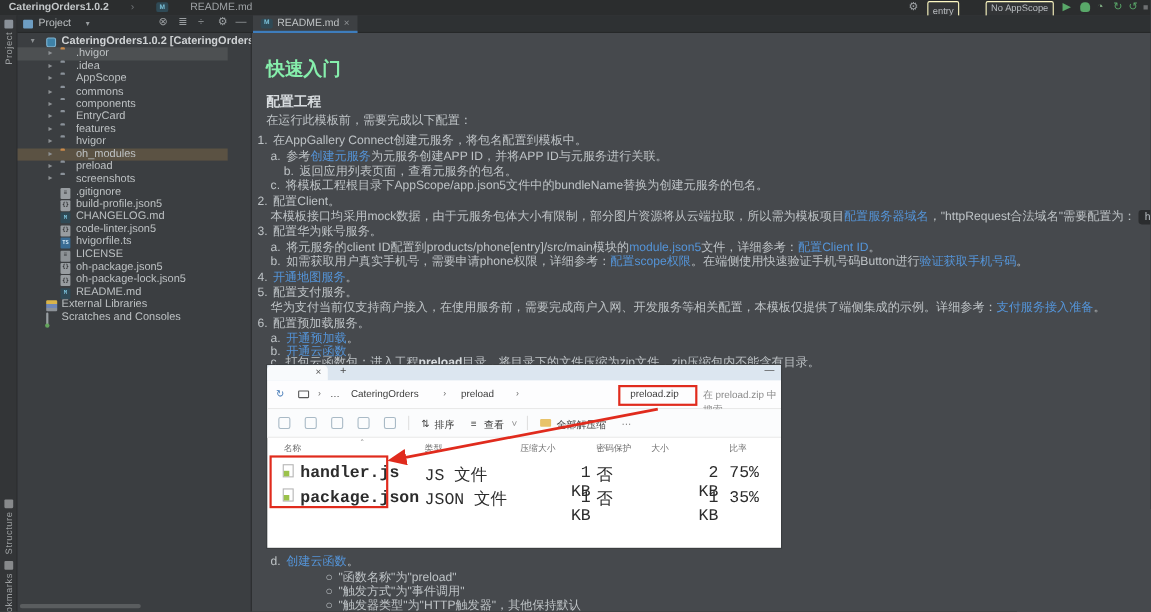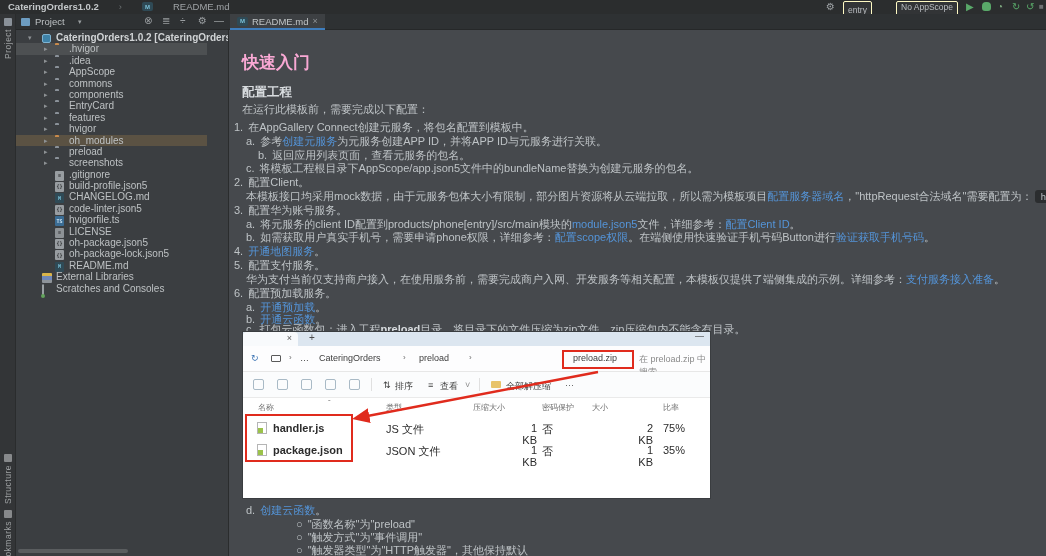--- a/index.html
+++ b/index.html
@@ -61,21 +61,21 @@
   .root-name { font-weight:bold; color:#d0d3d5; }
   .root-path { color:#8a8e91; }
   #panel-hscroll { position:absolute; left:2px; top:519px; width:110px; height:4px; background:#5a5d5f; border-radius:2px; }
 
   
   #vdivider { position:absolute; left:228px; top:30px; width:1px; height:526px; background:#2a2c2d; }
 
   
   #preview { position:absolute; left:229px; top:30px; width:817px; height:526px; background:#46494d; overflow:hidden; }
   .line { position:absolute; font-size:11px; color:#bec3c6; white-space:nowrap; }
-  .h1 { font-size:17px; font-weight:bold; color:#f9a8d4; }
+  .h1 { font-size:17px; font-weight:bold; color:#86efac; }
   .h2 { font-size:12.5px; font-weight:bold; color:#d8dcdf; }
   .num { display:inline-block; margin-right:5px; }
   .lk { color:#5494d8; cursor:pointer; }
   .bold { font-weight:bold; color:#d8dcdf; }
   .code { font-family:"DejaVu Sans Mono","Liberation Mono",monospace; font-size:9.5px; background:#2b2d2f; color:#b9bfc4; padding:1px 5px; border-radius:3px; }
 
   
   #shot { position:absolute; left:14px; top:302px; width:467px; height:166px; background:#ffffff; box-shadow:0 0 0 1px #3a3d40; font-size:9px; color:#333; }
   #shot .tabbar { position:absolute; left:0; top:0; width:467px; height:14px; background:#dce6f0; }
   #shot .wtab { position:absolute; left:0; top:0; width:55px; height:14px; background:#f8fafc; border-radius:4px 4px 0 0; }
@@ -86,21 +86,21 @@
   #shot .addr span { position:absolute; top:7px; }
   #shot .crumbsep { color:#6b6b6b; font-size:8px; }
   #shot .tools { position:absolute; left:0; top:40px; width:467px; height:26px; background:#fbfcfd; border-bottom:1px solid #eaeaea; }
   .tico { position:absolute; top:7px; width:11px; height:11px; border:1px solid #a9bac6; border-radius:2px; }
   .tsep { position:absolute; top:6px; width:1px; height:13px; background:#e0e0e0; }
   #shot .tools .tl { position:absolute; top:8px; color:#3d3d3d; }
   .bluG { color:#3f76b5; }
   .minifold { display:inline-block; width:10px; height:7px; background:#e8c36a; border-radius:1px; position:relative; vertical-align:-1px; }
   #shot .cols { position:absolute; left:0; top:66px; width:467px; height:16px; color:#6f6f6f; font-size:8px; }
   #shot .cols span { position:absolute; top:4px; }
-  #shot .frow { position:absolute; left:0; width:467px; height:22px; color:#2c2c2c; font-size:11px; }
+  #shot .frow { position:absolute; left:0; width:467px; height:22px; color:#2c2c2c; font-size:15px;font-family:Liberation Mono, monospace; }
   #shot .frow span { position:absolute; top:6px; }
   .xic { position:absolute; left:14px; top:4px; width:10px; height:12px; background:#fff; border:1px solid #b5b5b5; }
   .xic::after { content:""; position:absolute; left:0; bottom:0; width:5px; height:5px; background:#9bc24a; }
   .redbox { position:absolute; border:2px solid #e02b1d; }
   .c-right { text-align:right; display:inline-block; }
 
   
   .cx-name { left:15px; } .cx-type { left:143px; } .cx-pack { left:230px; }
   .cx-prot { left:299px; } .cx-size { left:349px; } .cx-ratio { left:420px; }
 </style>

